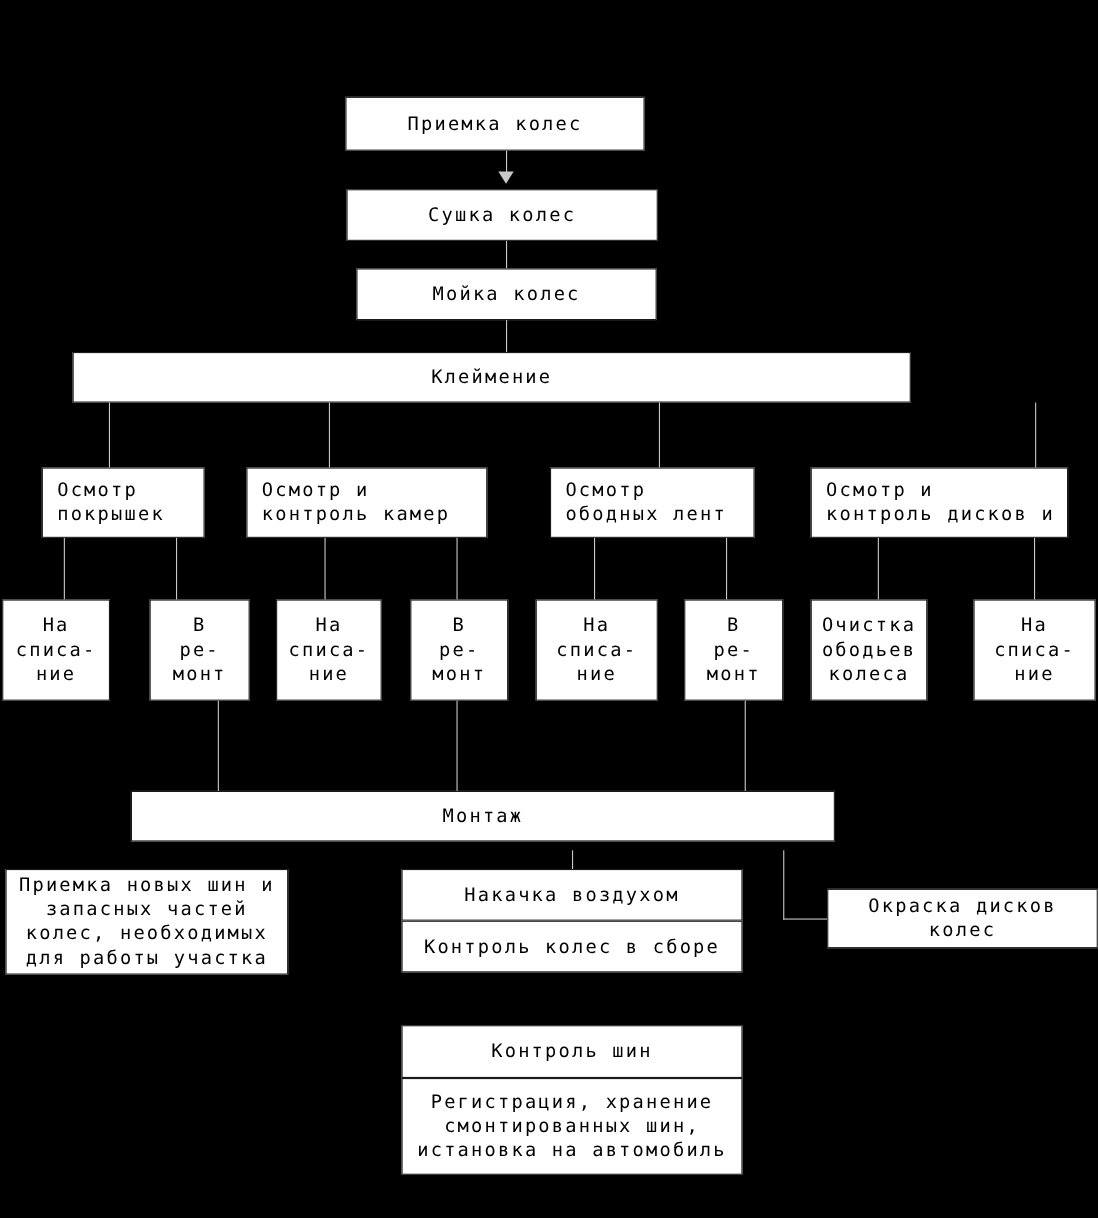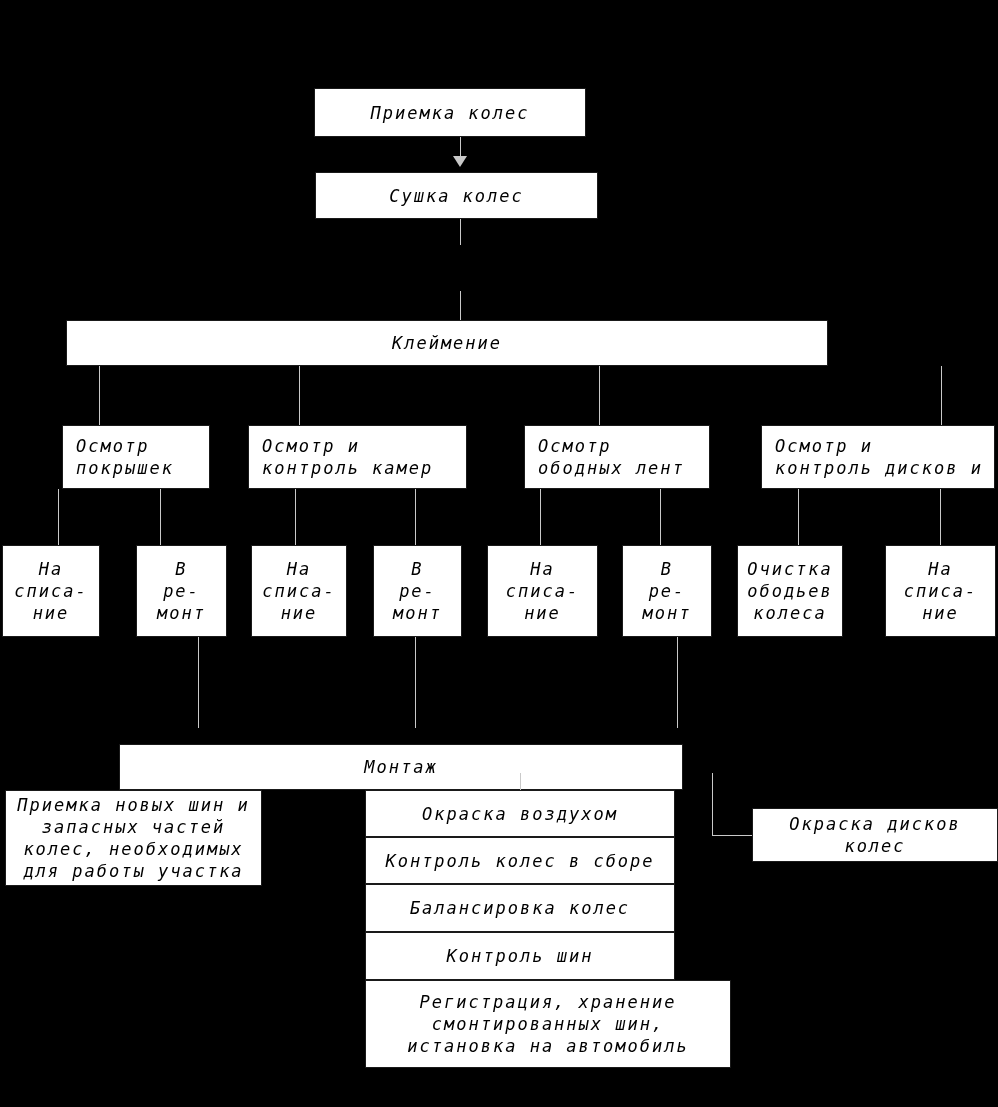--- a/index.html
+++ b/index.html
@@ -10,35 +10,33 @@
     background: #000;
     overflow: hidden;
     font-family: "DejaVu Sans Mono", monospace;
   }
   .box {
     position: absolute;
     box-sizing: border-box;
     background: #ffffff;
     border: 1px solid #1a1a1a;
     color: #000;
-    font-style: italic;
     font-size: 17px;
     line-height: 22px;
     letter-spacing: 2px;
     display: flex;
     align-items: center;
     justify-content: center;
     text-align: center;
     white-space: pre-line;
   }
   .box.left {
     justify-content: flex-start;
     text-align: left;
     padding-left: 13px;
-    margin-left: 24px;
   }
   .line {
     position: absolute;
     background: #c9c9c9;
   }
   .arrow-down {
     position: absolute;
     width: 0;
     height: 0;
     border-left: 7px solid transparent;
@@ -53,20 +51,21 @@
 
   <div class="box" style="left:314px;top:88px;width:272px;height:49px">Приемка колес</div>
 
   <div class="line" style="left:460px;top:137px;width:1px;height:20px"></div>
   <div class="arrow-down" style="left:453px;top:156px"></div>
 
   <div class="box" style="left:315px;top:172px;width:283px;height:47px">Сушка колес</div>
 
   <div class="line" style="left:460px;top:219px;width:1px;height:26px"></div>
 
+  <div class="box" style="left:324px;top:244px;width:273px;height:47px">Мойка колес</div>
 
   <div class="line" style="left:460px;top:291px;width:1px;height:30px"></div>
 
   <div class="box" style="left:66px;top:320px;width:762px;height:46px">Клеймение</div>
 
   <div class="line" style="left:99px;top:366px;width:1px;height:60px"></div>
   <div class="line" style="left:299px;top:366px;width:1px;height:60px"></div>
   <div class="line" style="left:599px;top:366px;width:1px;height:60px"></div>
   <div class="line" style="left:941px;top:366px;width:1px;height:60px"></div>
 
@@ -120,39 +119,38 @@
 колеса</div>
 
   <div class="box" style="left:885px;top:545px;width:111px;height:92px">На
 списа-
 ние</div>
 
   <div class="line" style="left:198px;top:637px;width:1px;height:91px"></div>
   <div class="line" style="left:415px;top:637px;width:1px;height:91px"></div>
   <div class="line" style="left:677px;top:637px;width:1px;height:91px"></div>
 
-  <div class="box" style="left:119px;top:744px;width:564px;height:46px">Монтаж</div>
+  <div class="box" style="left:119px;top:719px;width:640px;height:46px">Монтаж</div>
 
   <div class="line" style="left:520px;top:773px;width:1px;height:18px"></div>
   <div class="line" style="left:712px;top:773px;width:1px;height:63px"></div>
   <div class="line" style="left:712px;top:835px;width:42px;height:1px"></div>
 
   <div class="box" style="left:5px;top:790px;width:257px;height:96px">Приемка новых шин и
 запасных частей
 колес, необходимых
 для работы участка</div>
 
-  <div class="box" style="left:365px;top:790px;width:310px;height:47px">Окраска воздухом</div>
+  <div class="box" style="left:365px;top:790px;width:310px;height:47px">Накачка воздухом</div>
 
   <div class="box" style="left:365px;top:837px;width:310px;height:47px">Контроль колес в сборе</div>
 
-  <div class="box" style="left:365px;top:884px;width:310px;height:48px">Балансировка колес</div>
 
   <div class="box" style="left:365px;top:932px;width:310px;height:48px">Контроль шин</div>
 
-  <div class="box" style="left:365px;top:980px;width:366px;height:88px">Регистрация, хранение
+  <div class="box" style="left:365px;top:980px;width:310px;height:88px">Регистрация, хранение
 смонтированных шин,
 истановка на автомобиль</div>
 
   <div class="box" style="left:752px;top:808px;width:246px;height:54px">Окраска дисков
 колес</div>
 
 </div>
 
 </body></html>

